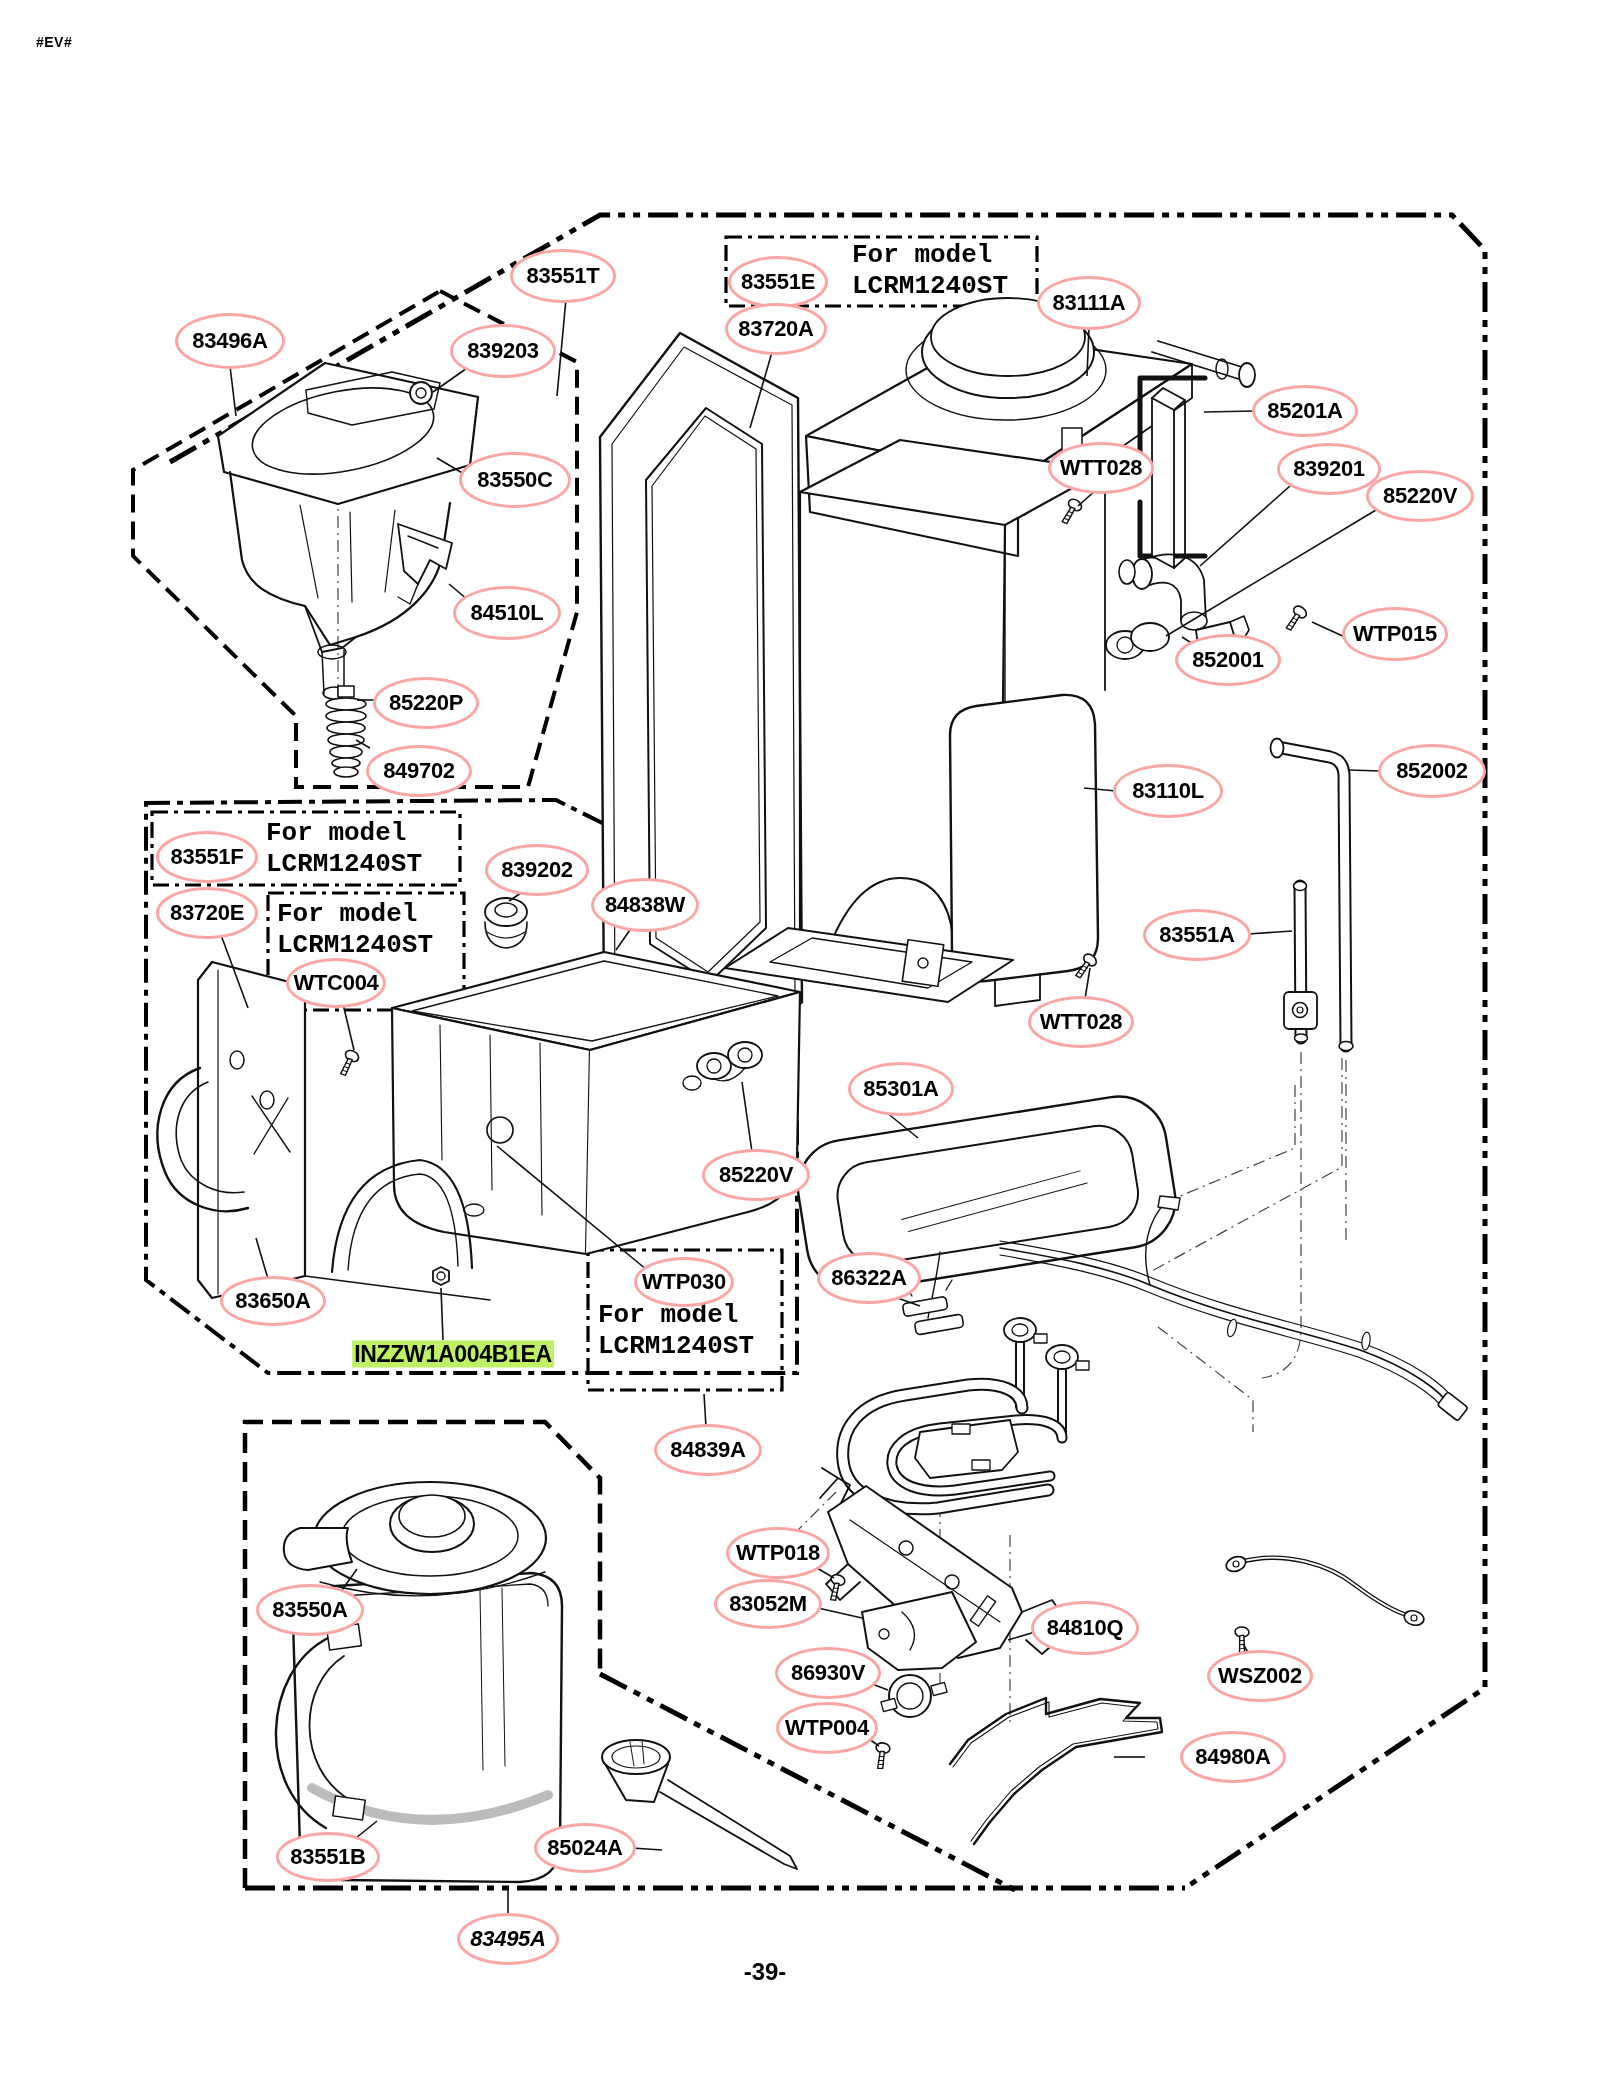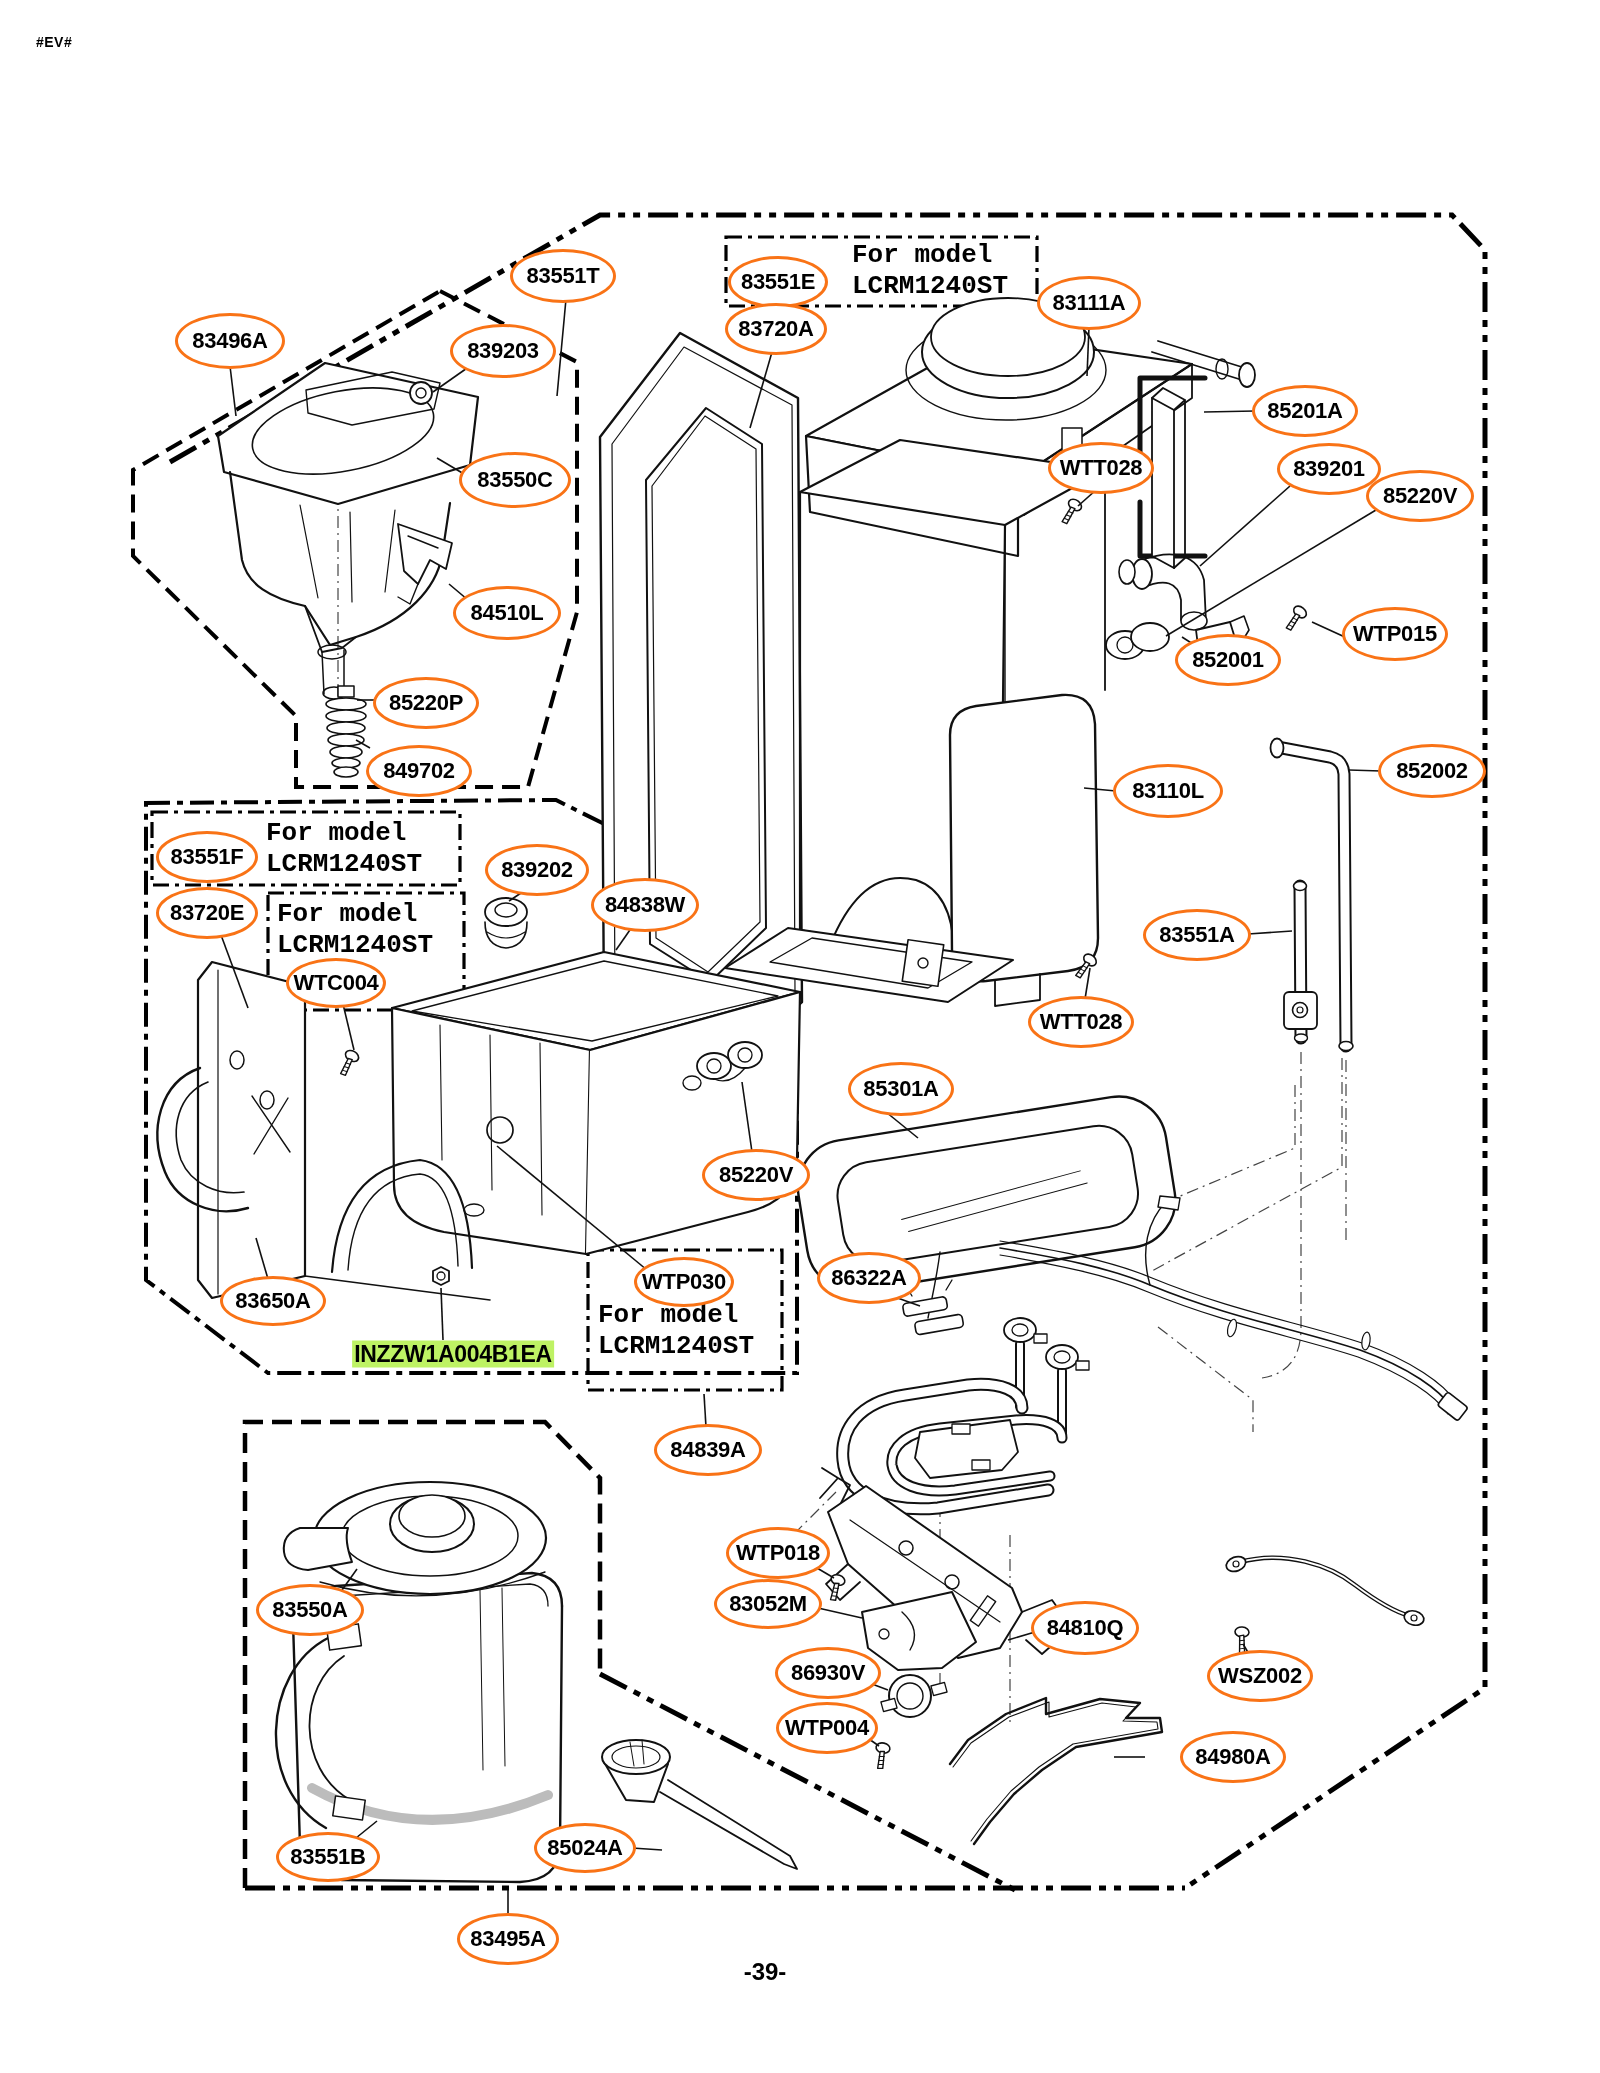--- a/index.html
+++ b/index.html
@@ -5,21 +5,21 @@
   html,body{margin:0;padding:0;background:#fff;}
   .page{position:relative;width:1600px;height:2073px;background:#fff;overflow:hidden;
         font-family:"Liberation Sans",sans-serif;color:#000;}
   .corner-tag{position:absolute;left:36px;top:34px;font-size:14px;font-weight:bold;letter-spacing:.5px;z-index:4;}
   .page-title{position:absolute;left:66px;top:140px;font-size:38px;font-weight:bold;letter-spacing:.5px;z-index:4;}
   .page-number{position:absolute;left:700px;top:1958px;width:130px;text-align:center;
                font-size:24px;font-weight:bold;z-index:4;}
   svg.art{position:absolute;left:0;top:0;width:1600px;height:2073px;z-index:1;}
   .model-note{position:absolute;z-index:3;font-size:26px;font-weight:bold;line-height:31px;white-space:nowrap;font-family:Liberation Mono, monospace;}
   #callout-layer .callout{position:absolute;transform:translate(-50%,-50%);
-    border:3px solid #f97316;border-radius:50%;background:#fff;
+    border:3px solid #fca5a5;border-radius:50%;background:#fff;
     display:flex;align-items:center;justify-content:center;
     font-size:22px;font-weight:bold;letter-spacing:-.3px;white-space:nowrap;z-index:3;}
   #callout-layer .callout.plain{border:none;border-radius:0;background:#bef264;padding:0 2px;font-size:23px;}
 </style>
 </head>
 <body>
 
 <div class="page">
 
   <div class="corner-tag">#EV#</div>
@@ -441,15 +441,15 @@
       <div class="callout" style="left: 778px; top: 1553px; width: 98px; height: 46px;">WTP018</div>
       <div class="callout" style="left: 768px; top: 1604px; width: 102px; height: 44px;">83052M</div>
       <div class="callout" style="left: 828px; top: 1673px; width: 100px; height: 46px;">86930V</div>
       <div class="callout" style="left: 827px; top: 1728px; width: 96px; height: 46px;">WTP004</div>
       <div class="callout" style="left: 1085px; top: 1628px; width: 102px; height: 48px;">84810Q</div>
       <div class="callout" style="left: 1260px; top: 1676px; width: 100px; height: 46px;">WSZ002</div>
       <div class="callout" style="left: 1233px; top: 1757px; width: 100px; height: 46px;">84980A</div>
       <div class="callout" style="left: 310px; top: 1610px; width: 102px; height: 46px;">83550A</div>
       <div class="callout" style="left: 328px; top: 1857px; width: 98px; height: 44px;">83551B</div>
       <div class="callout" style="left: 585px; top: 1848px; width: 96px; height: 44px;">85024A</div>
-      <div class="callout" style="left: 508px; top: 1939px; width: 96px; height: 46px;">83495A</div>
+      <div class="callout" style="left: 508px; top: 1939px; width: 96px; height: 46px; font-style: italic;">83495A</div>
     </div>
 </div>
 
 </body></html>

